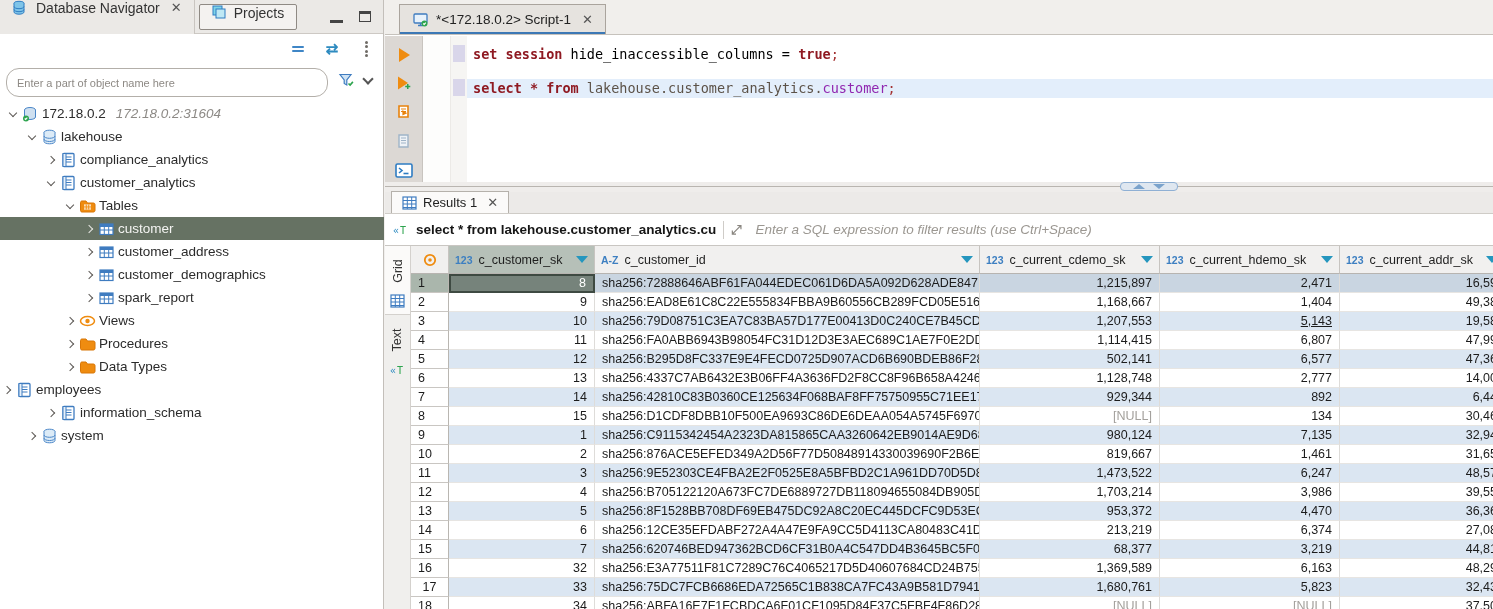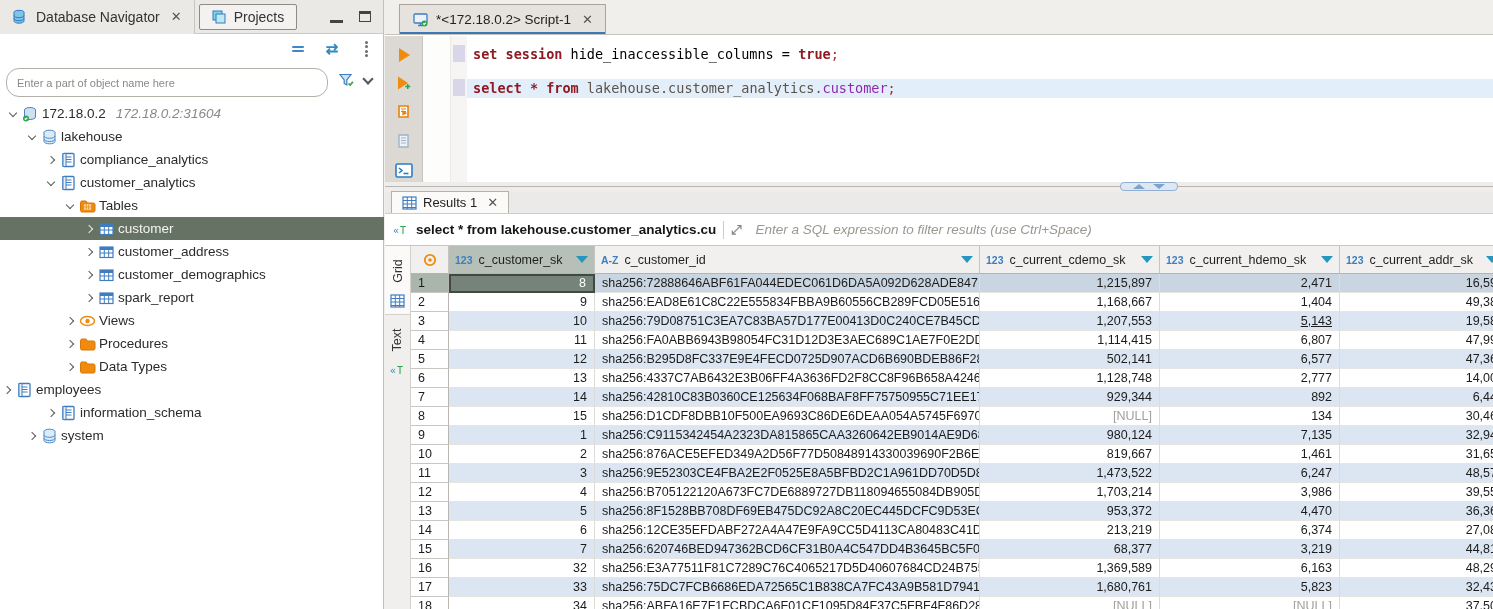--- a/index.html
+++ b/index.html
@@ -5,21 +5,21 @@
   * { margin:0; padding:0; box-sizing:border-box; }
   html,body { width:1493px; height:609px; overflow:hidden; background:#f1efed;
     font-family:"Liberation Sans", sans-serif; color:#2b2b2b; }
   svg { display:block; }
 
   
   #left-panel { position:absolute; left:0; top:0; width:384px; height:609px;
     background:#ffffff; border-right:1px solid #c3bfba; }
   .lp-tabbar { position:absolute; left:0; top:0; width:100%; height:34px;
     background:#ebe9e6; border-bottom:1px solid #cdc9c4; display:flex; align-items:center; }
-  .lp-tab { display:flex; align-items:center; gap:7px; height:34px; padding:0 12px; font-size:14px; color:#333; }
+  .lp-tab { display:flex; gap:7px; height:34px; padding:0 12px; font-size:14px; color:#333; }
   .lp-tab.active { background:#ebe9e6; border-right:1px solid #c9c5c0; }
   .lp-tab.boxed { height:26px; margin-left:4px; border:1px solid #8f8a84; background:#f4f2f0; border-radius:2px; }
   .tab-close { color:#555; font-size:13px; margin-left:4px; cursor:pointer; }
   .win-btns { margin-left:auto; display:flex; gap:16px; padding-right:12px; }
   .btn-min { width:13px; height:3px; background:#444; margin-top:9px; }
   .btn-max { width:12px; height:11px; border:1px solid #444; border-top:3px solid #444; }
 
   .lp-toolbar { position:absolute; right:8px; top:40px; display:flex; gap:16px; align-items:center; }
   .icon-btn { width:18px; height:18px; display:flex; align-items:center; justify-content:center; cursor:pointer; }
   .collapse-bars i { display:block; width:12px; height:2px; background:#3f86c6; margin:2px 0; border-radius:1px; }
@@ -652,21 +652,21 @@
       </div>
       <div class="g-row">
         <div class="g-cell rownum" style="width: 38px; flex: 0 0 38px;">16</div>
         <div class="g-cell r" style="width: 146px; flex: 0 0 146px;">32</div>
         <div class="g-cell" style="width: 385px; flex: 0 0 385px;">sha256:E3A77511F81C7289C76C4065217D5D40607684CD24B755E9F</div>
         <div class="g-cell r" style="width: 180px; flex: 0 0 180px;">1,369,589</div>
         <div class="g-cell r" style="width: 180px; flex: 0 0 180px;">6,163</div>
         <div class="g-cell r" style="width: 165px; flex: 0 0 165px;">48,29</div>
       </div>
       <div class="g-row odd">
-        <div class="g-cell rownum" style="width: 38px; flex: 0 0 38px;">17</div>
+        <div class="g-cell rownum" style="width: 38px; flex: 0 0 38px; text-align: center;">17</div>
         <div class="g-cell r" style="width: 146px; flex: 0 0 146px;">33</div>
         <div class="g-cell" style="width: 385px; flex: 0 0 385px;">sha256:75DC7FCB6686EDA72565C1B838CA7FC43A9B581D79414537</div>
         <div class="g-cell r" style="width: 180px; flex: 0 0 180px;">1,680,761</div>
         <div class="g-cell r" style="width: 180px; flex: 0 0 180px;">5,823</div>
         <div class="g-cell r" style="width: 165px; flex: 0 0 165px;">32,43</div>
       </div>
       <div class="g-row">
         <div class="g-cell rownum" style="width: 38px; flex: 0 0 38px;">18</div>
         <div class="g-cell r" style="width: 146px; flex: 0 0 146px;">34</div>
         <div class="g-cell" style="width: 385px; flex: 0 0 385px;">sha256:ABFA16E7F1FCBDCA6F01CF1095D84F37C5FBF4F86D286B1F</div>

